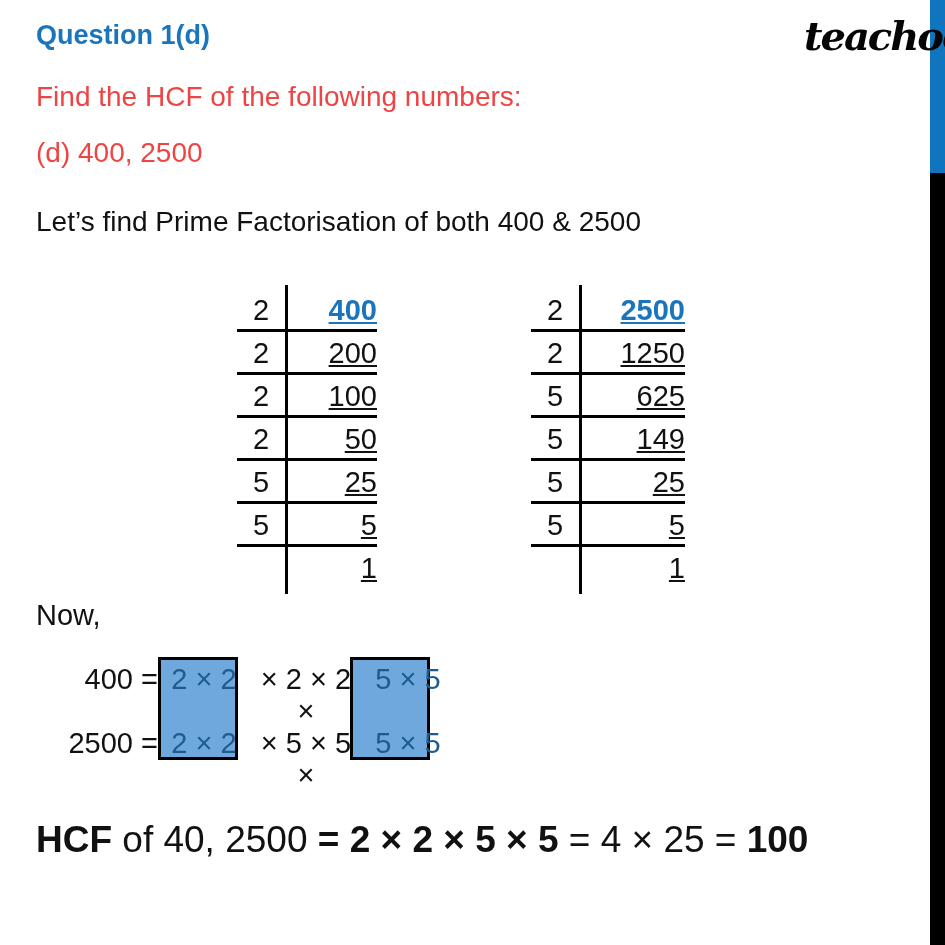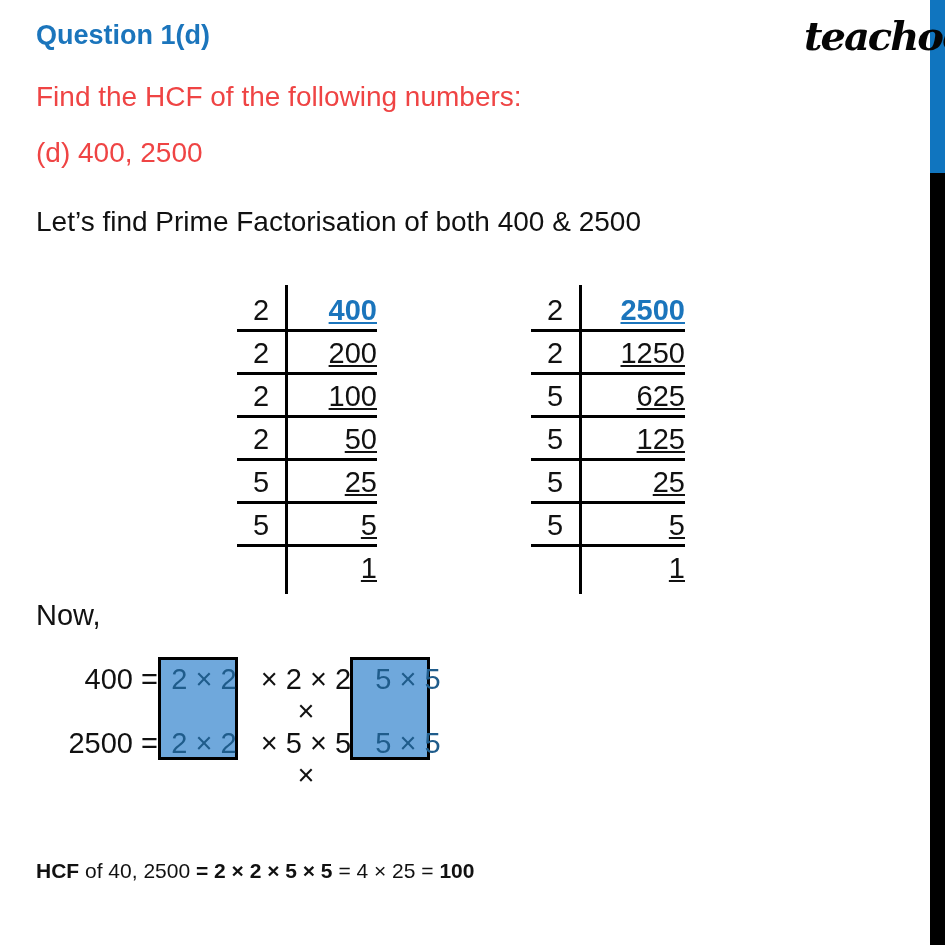--- a/index.html
+++ b/index.html
@@ -48,21 +48,21 @@
   .box1 { left:158px; }
   .box2 { left:350px; }
   .eq-line { position:absolute; left:0; display:flex; height:32px; line-height:32px; font-size:29px; }
   .line1 { top:11px; }
   .line2 { top:75px; }
   .eq-label { width:158px; text-align:right; }
   .eq-box   { width:92px;  text-align:center; color:#1F5C8B; }
   .eq-mid   { width:112px; text-align:center; }
 
   
-  .result { position:absolute; left:36px; top:859px; font-size:21px; white-space:pre-wrap; }
+  .result { position:absolute; left:36px; top:819px; font-size:37px; white-space:pre-wrap; }
   .result .b { font-weight:bold; }
 </style>
 </head>
 <body>
 
 <div class="page">
 
   <div class="bar-blue"></div>
   <div class="bar-black"></div>
 
@@ -114,21 +114,21 @@
     <div class="frow sep">
         <span class="fdiv">2</span>
         <span class="fquo">1250</span>
       </div>
     <div class="frow sep">
         <span class="fdiv">5</span>
         <span class="fquo">625</span>
       </div>
     <div class="frow sep">
         <span class="fdiv">5</span>
-        <span class="fquo">125</span>
+        <span class="fquo">149</span>
       </div>
     <div class="frow sep">
         <span class="fdiv">5</span>
         <span class="fquo">25</span>
       </div>
     <div class="frow sep">
         <span class="fdiv">5</span>
         <span class="fquo">5</span>
       </div>
     <div class="frow">

